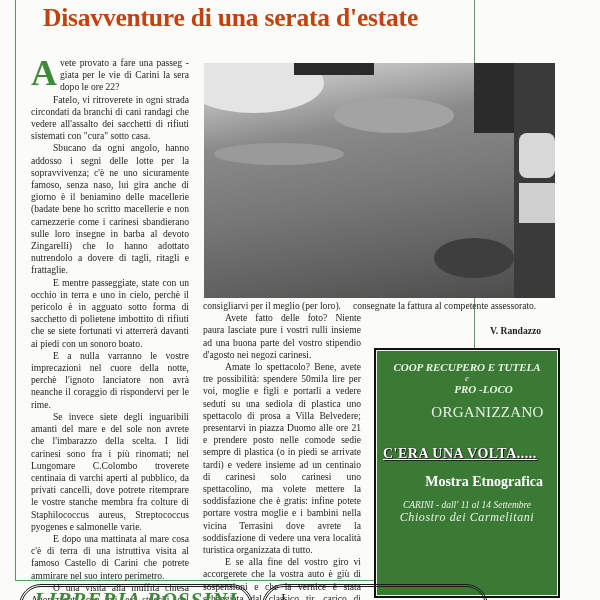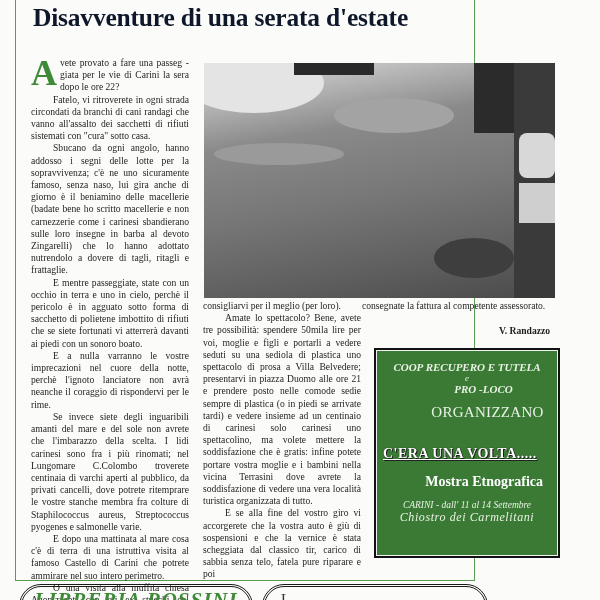--- a/index.html
+++ b/index.html
@@ -1,35 +1,35 @@
 <!DOCTYPE html>
 <html><head>
 <meta charset="utf-8">
 <style>
   html, body { margin:0; padding:0; }
   body { width:600px; height:600px; background:#fbfbfa; position:relative; overflow:hidden;
          font-family:"Liberation Serif", "DejaVu Serif", serif; color:#1e1e1e; }
   .frame { position:absolute; left:15px; top:-2px; width:458px; height:582px;
            border:1.5px solid #5a9a52; border-top:none; }
-  .title { position:absolute; left:33px; top:3px; font-size:25.5px; font-weight:bold;
-           letter-spacing:-0.2px; color:#0f172a; white-space:nowrap; }
+  .title { position:absolute; left:43px; top:3px; font-size:25.5px; font-weight:bold;
+           letter-spacing:-0.2px; color:#c2410c; white-space:nowrap; }
   .col { position:absolute; font-size:9.6px; line-height:12.2px; text-align:justify; }
   .col p { margin:0; text-indent:22px; }
   .col p.noind { text-indent:0; }
   #col1 { left:31px; top:57px; width:158px; }
   #col2 { left:203px; top:300px; width:158px; }
-  #col3 { left:362px; top:300px; width:188px;font-family:Liberation Serif, serif; }
+  #col3 { left:353px; top:300px; width:188px;font-family:Liberation Serif, serif; }
   .dropcap { float:left; font-size:36px; line-height:28px; color:#3f8a38; font-weight:bold;
              margin:2px 3px 0 0; }
   .photo { position:absolute; left:204px; top:63px; width:351px; height:235px;
            background:linear-gradient(170deg,#dcdcdc 0%,#bdbdbd 12%,#8a8a8a 30%,#777 55%,#5f5f5f 80%,#4a4a4a 100%);
            overflow:hidden; }
   .photo .patch { position:absolute; border-radius:50%; }
   .author { text-align:right; font-weight:bold; margin-top:13px; }
-  .ad { position:absolute; left:374px; top:348px; width:186px; height:210px;
+  .ad { position:absolute; left:374px; top:348px; width:186px; height:250px;
         background:#111; padding:2px; box-sizing:border-box; }
   .ad-inner { width:100%; height:100%; border:1.5px solid #f2f2f2; box-sizing:border-box;
               background:#3a7a34; color:#e9f2e6; text-align:center; padding-top:10px; }
   .ad .l1 { font-style:italic; font-weight:bold; font-size:11px; }
   .ad .l2 { font-style:italic; font-size:9px; }
   .ad .l3 { font-style:italic; font-weight:bold; font-size:11px;padding-left:33px; }
   .ad .l4 { font-size:15px; margin-top:9px; letter-spacing:0.3px;padding-left:41px; }
   .ad .l5 { font-size:14px; font-weight:bold; margin-top:25px; letter-spacing:0.5px;
             color:#fff; text-shadow:0 0 1px #000, 1px 1px 0 #222; text-align:left; padding-left:6px;text-decoration:underline; }
   .ad .l6 { font-size:14px; font-weight:bold; margin-top:12px; color:#fff; text-align:right; padding-right:14px; }
@@ -44,21 +44,21 @@
 </style>
 </head>
 <body>
 
 <div class="frame"></div>
 
 <div class="title">Disavventure di una serata d'estate</div>
 
 <div class="col" id="col1">
   <p class="noind"><span class="dropcap">A</span><span>vete provato a fare una passeg - giata per le vie di Carini la sera dopo le ore 22?</span></p>
-  <p>Fatelo, vi ritroverete in ogni strada circondati da branchi di cani randagi  che vanno all'assalto dei sacchetti di rifiuti sistemati con "cura" sotto casa.</p>
+  <p>Fatelo, vi ritroverete in ogni strada circondati da branchi di cani randagi  che vedere all'assalto dei sacchetti di rifiuti sistemati con "cura" sotto casa.</p>
   <p>Sbucano da ogni angolo, hanno addosso i segni delle lotte per la sopravvivenza; c'è ne uno sicuramente famoso, senza naso, lui gira anche di giorno è il beniamino delle macellerie (badate bene ho scritto macellerie e non carnezzerie come i carinesi sbandierano sulle loro insegne in barba al devoto Zingarelli) che lo hanno adottato nutrendolo a dovere di tagli, ritagli e frattaglie.</p>
   <p>E mentre passeggiate, state con un occhio in terra e uno in cielo, perchè il pericolo è in agguato sotto forma di sacchetto di polietene imbottito di rifiuti che se siete fortunati vi atterrerà davanti ai piedi con un sonoro boato.</p>
   <p>E a nulla varranno le vostre imprecazioni nel cuore della notte, perchè l'ignoto lanciatore non avrà neanche il coraggio di rispondervi per le rime.</p>
   <p>Se invece siete degli inguaribili amanti del mare e del sole non avrete che l'imbarazzo della scelta. I lidi carinesi sono fra i più rinomati; nel Lungomare C.Colombo troverete centinaia di varchi aperti al pubblico, da privati cancelli, dove potrete ritemprare le vostre stanche membra fra colture di Staphilococcus aureus, Streptococcus pyogenes e salmonelle varie.</p>
   <p>E dopo una mattinata al mare cosa c'è di terra di una istruttiva visita al famoso Castello di Carini che potrete ammirare nel suo intero perimetro.</p>
   <p>O una visita alla muffita chiesa Agonizzanti con gli ex stucchi del Serpotta, con accanto la mirabile visione dello storico palazzo Galati. Per non parlare dell'Oratorio della chiesa Madre sempre "aperto" al pubblico per soddisfare la giusta fame di conoscenza turistica.</p>
 
 </div>
 
 <div class="photo" title="Strada dissestata con buche e asfalto rotto">
@@ -68,20 +68,21 @@
   <div class="patch" style="left:230px;top:175px;width:80px;height:40px;background:#3e3e3e;"></div>
   <div style="position:absolute;left:90px;top:0;width:80px;height:12px;background:#2a2a2a;"></div>
   <div style="position:absolute;left:270px;top:0;width:40px;height:70px;background:#2b2b2b;"></div>
   <div style="position:absolute;left:310px;top:0;width:41px;height:235px;background:#3a3a3a;"></div>
   <div style="position:absolute;left:315px;top:70px;width:36px;height:45px;background:#d8d8d8;border-radius:8px;"></div>
   <div style="position:absolute;left:315px;top:120px;width:36px;height:40px;background:#cfcfcf;"></div>
 </div>
 
 <div class="col" id="col2">
   <p class="noind">consigliarvi per il meglio (per loro).</p>
+  <p>Avete fatto delle foto? Niente paura lasciate pure i vostri rulli insieme ad una buona parte del vostro stipendio d'agosto nei negozi carinesi.</p>
   <p>Amate lo spettacolo? Bene, avete tre possibilità: spendere 50mila lire per voi, moglie e figli e portarli a vedere seduti su una sediola di plastica uno spettacolo di prosa a Villa Belvedere; presentarvi in piazza Duomo alle ore 21 e prendere posto nelle comode sedie sempre di plastica (o in piedi se arrivate tardi) e vedere insieme ad un centinaio di carinesi solo carinesi uno spettacolino, ma volete mettere la soddisfazione che è gratis: infine potete portare vostra moglie e i bambini nella vicina Terrasini dove avrete la soddisfazione di vedere una vera località turistica organizzata di tutto.</p>
   <p>E se alla fine del vostro giro vi accorgerete che la vostra auto è giù di sospensioni e che la vernice è stata scheggiata dal classico tir, carico di sabbia senza telo, fatela pure riparare e poi</p>
 </div>
 
 <div class="col" id="col3">
   <p class="noind">consegnate la fattura al competente assessorato.</p>
   <div class="author">V. Randazzo</div>
 </div>
 
 <div class="ad">

